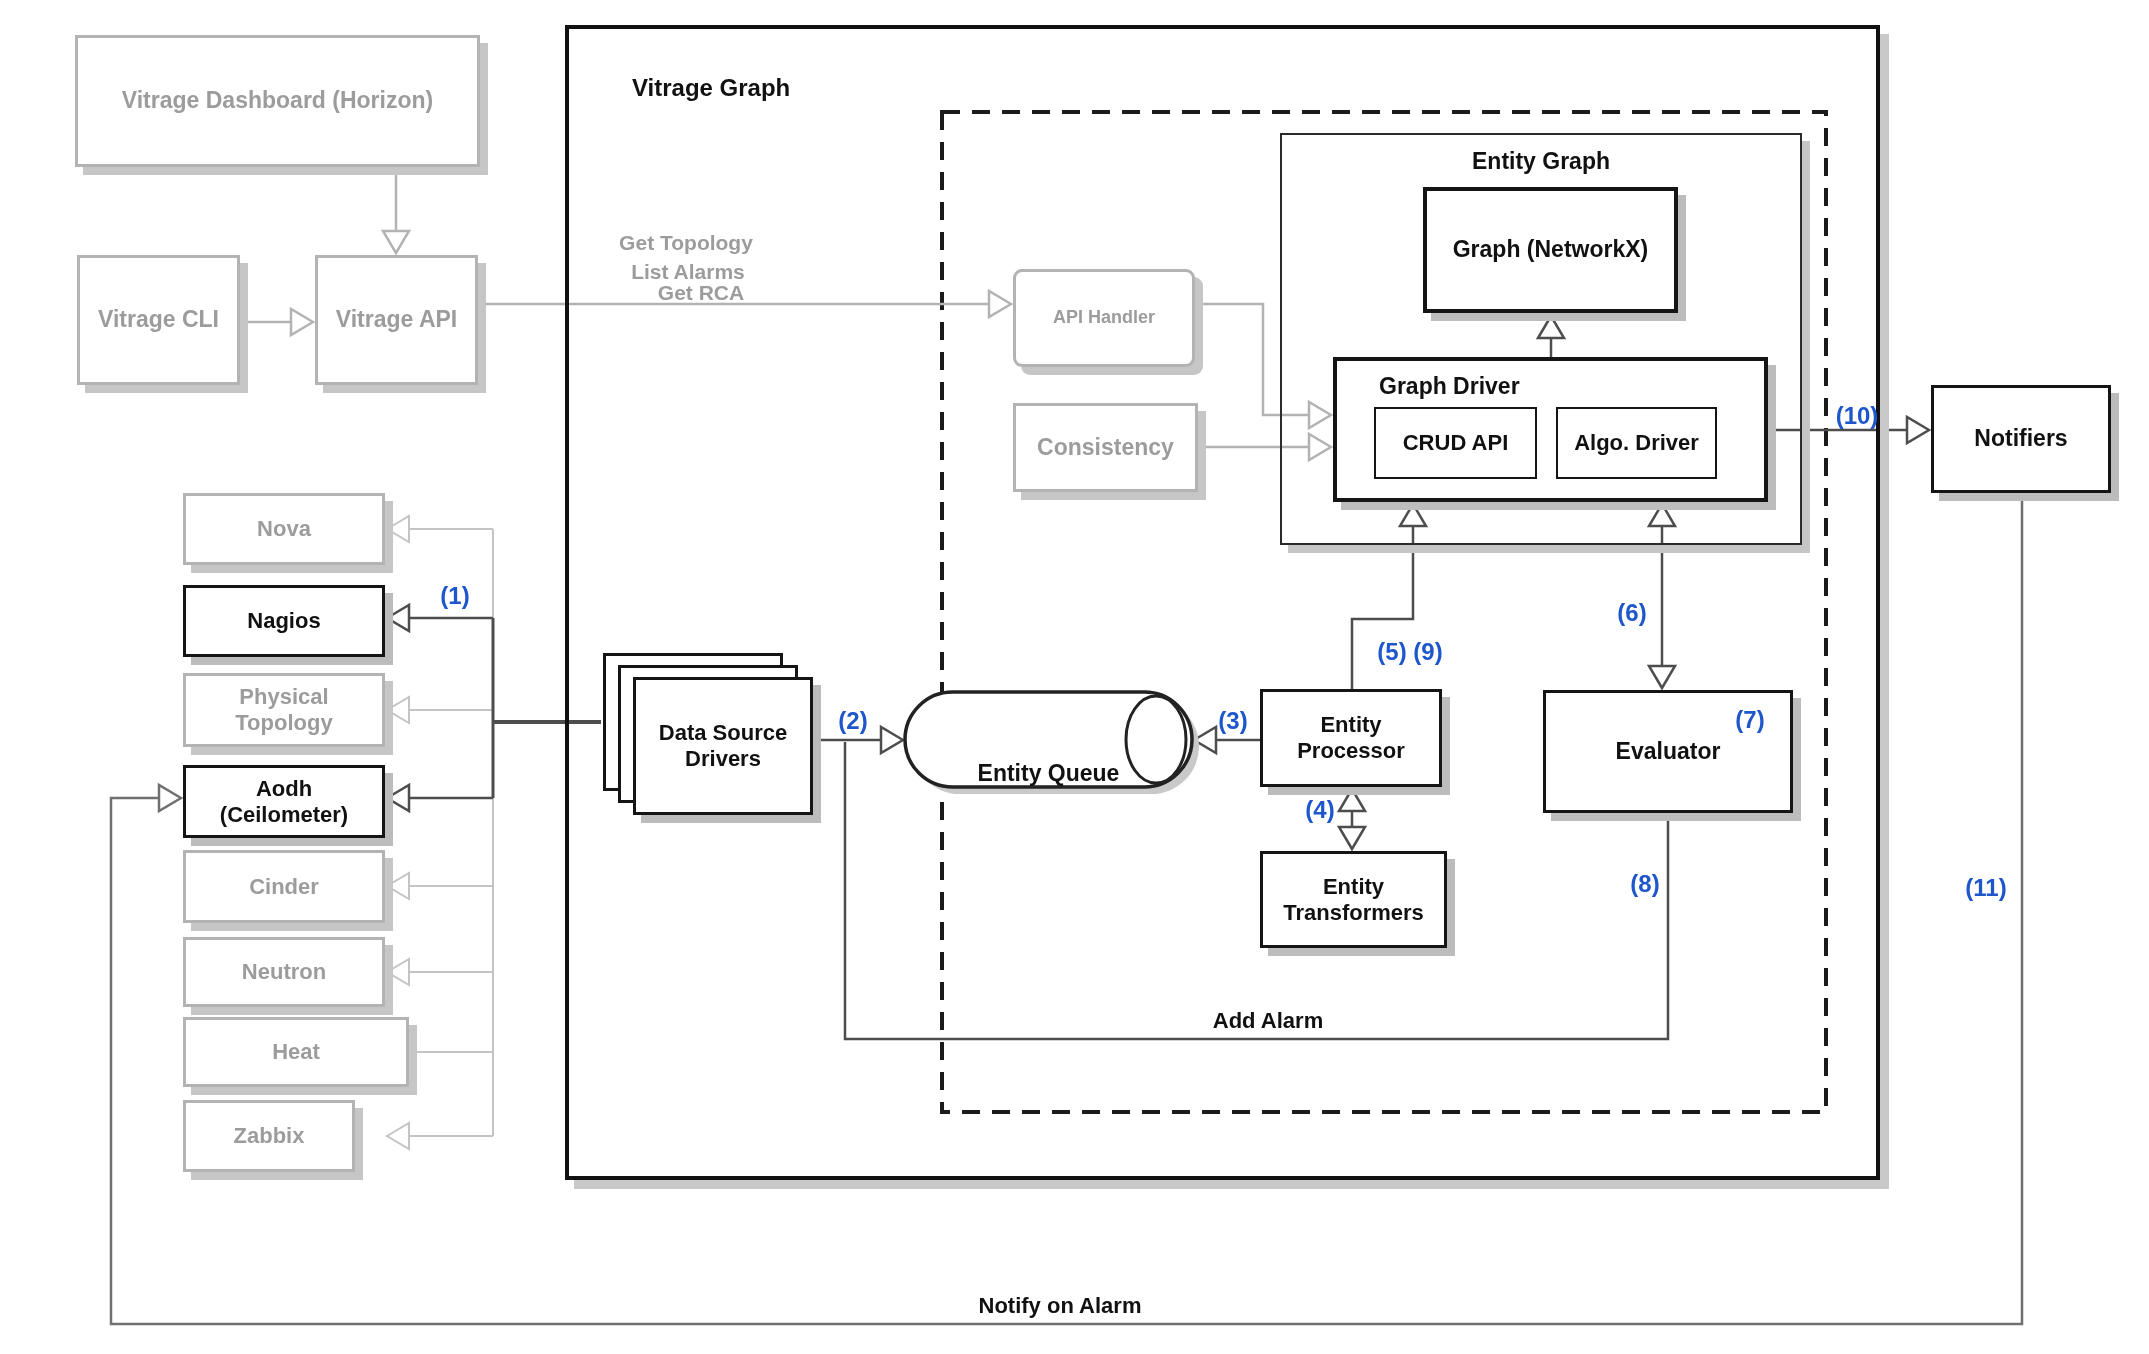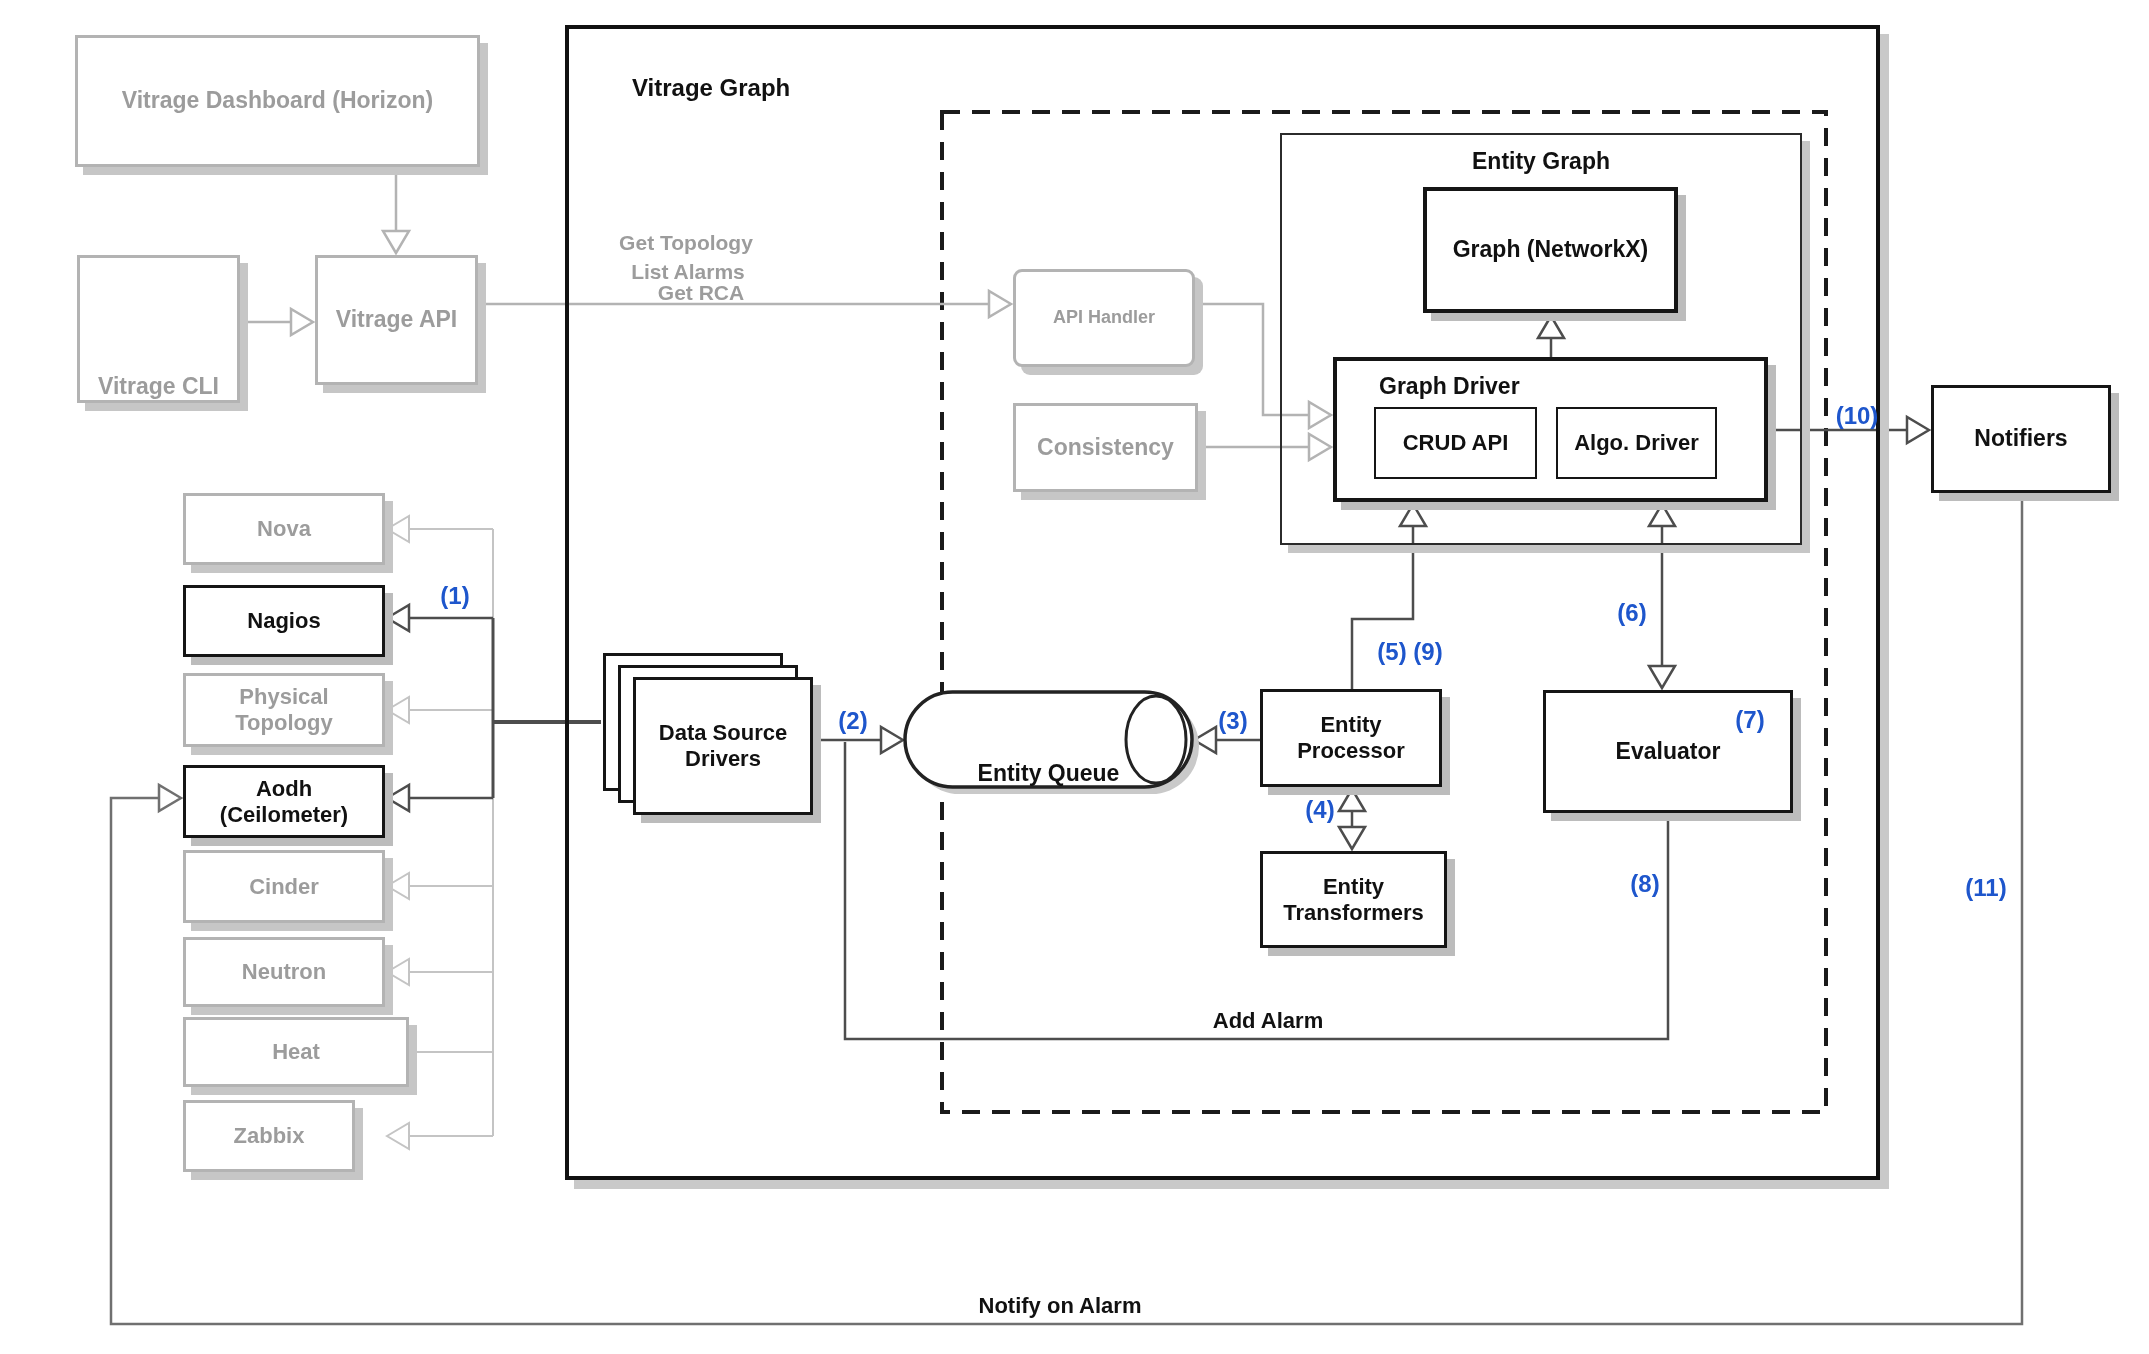--- a/index.html
+++ b/index.html
@@ -122,21 +122,21 @@
 
   <div class="container" style="left:565px;top:25px;width:1315px;height:1155px;border:4px solid #111111;box-shadow:9px 9px 0 #c9c9c9;"></div>
   <div class="title" style="left:632px;top:74px;font-size:24px;">Vitrage Graph</div>
 
   <div class="container" style="left:1280px;top:133px;width:522px;height:412px;border:2.5px solid #2b2b2b;box-shadow:8px 8px 0 #c6c6c6;"></div>
   <div class="flabel blackt" style="left:1541px;top:161px;font-size:23px;">Entity Graph</div>
 
   <div class="box gray" style="left:75px;top:23px;width:405px;height:132px;margin-top:12px;">
     <span>Vitrage Dashboard (Horizon)</span>
   </div>
-  <div class="box gray" style="left:77px;top:255px;width:163px;height:148px;align-items:flex-end;">
+  <div class="box gray" style="left:77px;top:255px;width:163px;height:130px;">
     <span>Vitrage CLI</span>
   </div>
   <div class="box gray" style="left:315px;top:255px;width:163px;height:130px;">
     <span>Vitrage API</span>
   </div>
 
   <div class="box gray" style="left:183px;top:493px;width:202px;height:72px;font-size:22px;">
     <span>Nova</span>
   </div>
   <div class="box blackbox" style="left:183px;top:585px;width:202px;height:72px;font-size:22px;">

